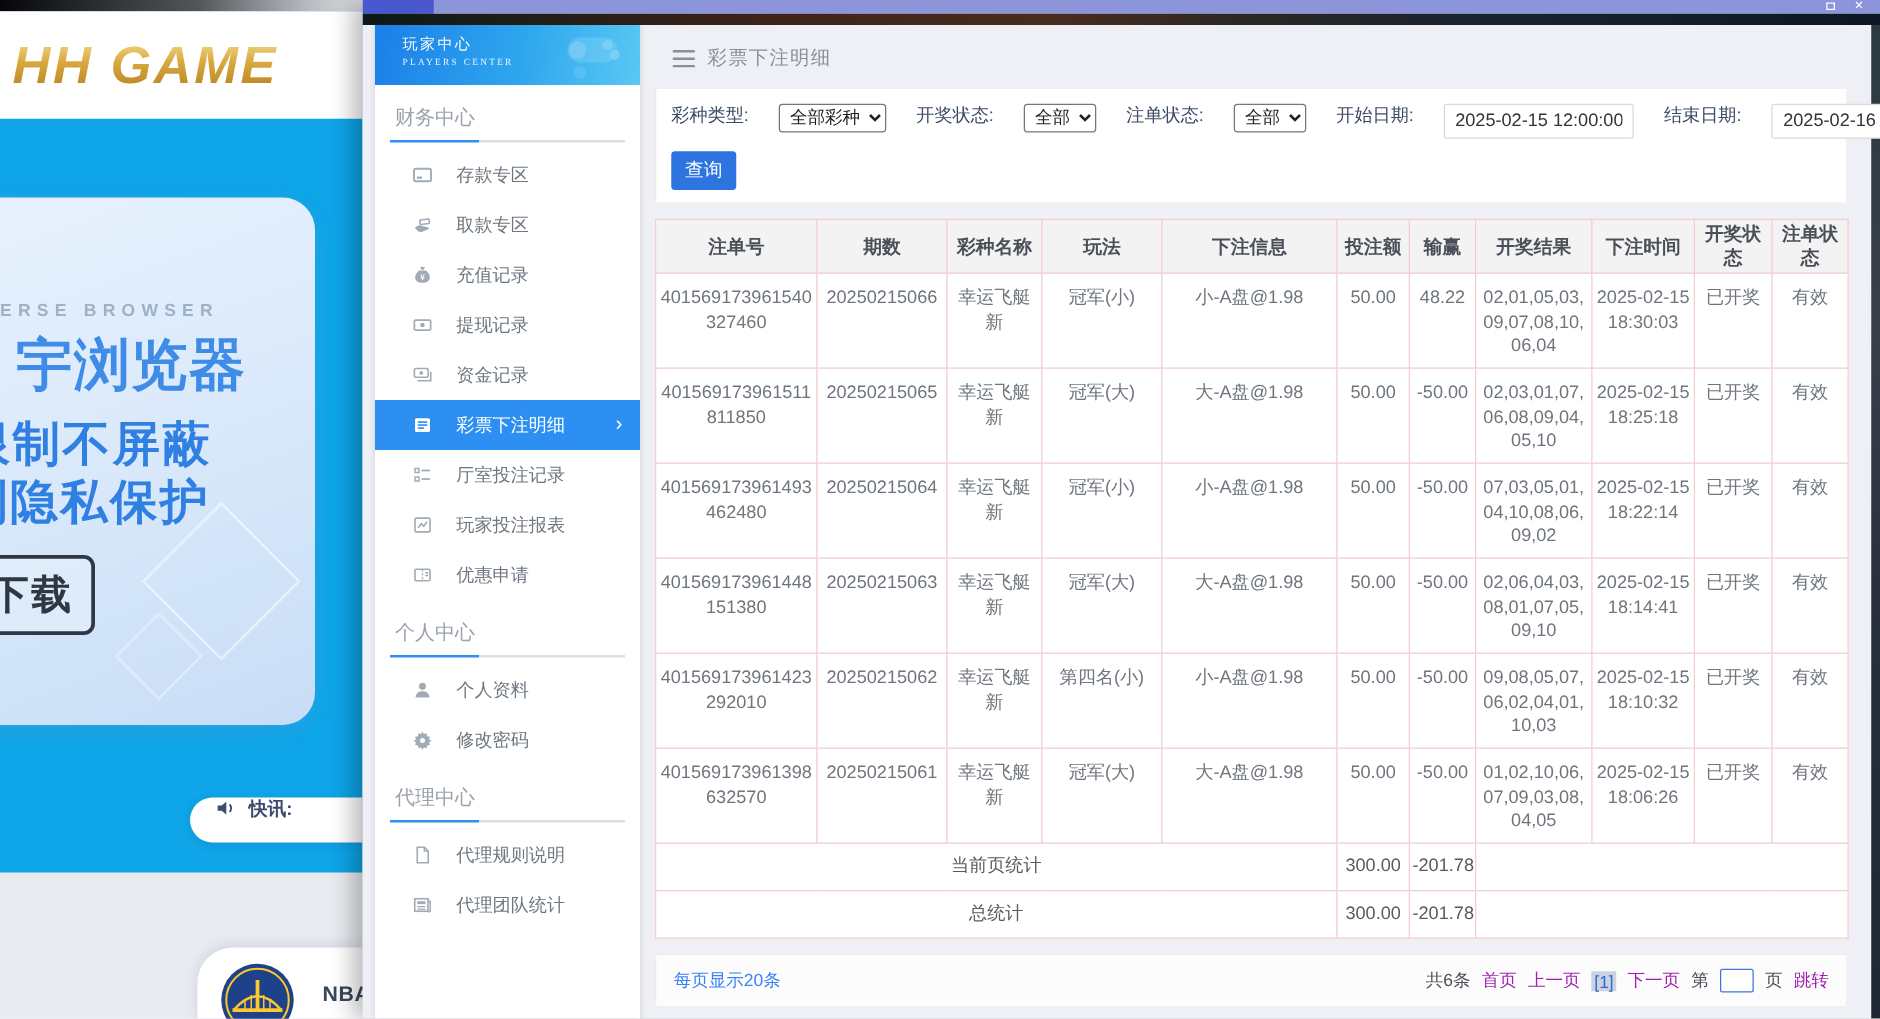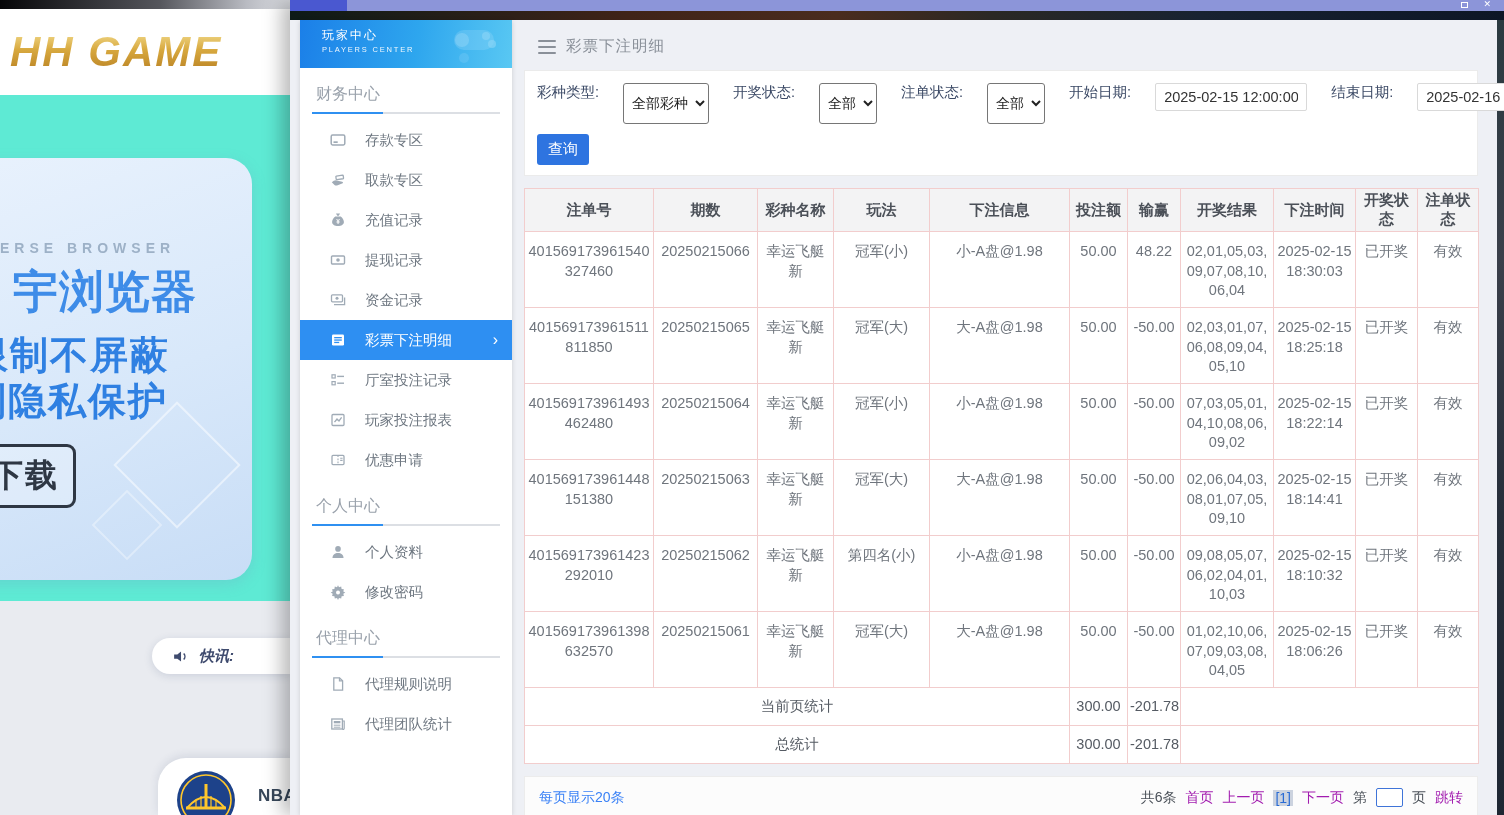--- a/index.html
+++ b/index.html
@@ -1,20 +1,20 @@
 <!DOCTYPE html>
 <html><head>
 <meta charset="utf-8">
 <style>
   * { box-sizing: border-box; margin: 0; padding: 0; }
   html,body { width:1504px; height:815px; overflow:hidden; }
   body { position:relative; font-family:"Liberation Sans","DejaVu Sans",sans-serif; background:#e9ebf0; }
 
   
-  .bg-left { position:absolute; left:0; top:0; width:290px; height:601px; background:#5eead4; }
+  .bg-left { position:absolute; left:0; top:0; width:290px; height:698px; background:#0ea5e9; }
   .bg-topstrip { position:absolute; left:0; top:0; width:290px; height:9px;
     background:linear-gradient(90deg,#060608,#55565c 55%,#b9bbc2 85%,#dcdee3); }
   .logo-bar { position:absolute; left:0; top:9px; width:290px; height:86px; background:#fff;
     display:flex; align-items:center; padding-left:10px; }
   .logo-text { font-size:42px; font-weight:800; font-style:italic; letter-spacing:2px;
     background:linear-gradient(180deg,#f3dd90 5%,#d8a93f 45%,#b77f22 95%);
     -webkit-background-clip:text; background-clip:text; color:transparent; white-space:nowrap; }
   .ad-card { position:absolute; left:-70px; top:158px; width:322px; height:422px; border-radius:26px;
     background:linear-gradient(160deg,#e9f2fd 0%,#d8e8fa 55%,#c8ddf6 100%); overflow:hidden;
     box-shadow:0 4px 14px rgba(120,150,190,.25); }
@@ -23,21 +23,21 @@
   .ad-sq2 { width:50px; height:50px; right:100px; bottom:30px; border-color:rgba(255,255,255,.35); }
   .ad-tagline { position:absolute; left:70px; top:82px; font-size:14px; letter-spacing:5px; color:#9db1c7; font-weight:bold; white-space:nowrap; }
   .ad-headline { position:absolute; left:83px; top:104px; font-size:45px; font-weight:900; color:#3e8ce8; white-space:nowrap; letter-spacing:1px; }
   .ad-line1 { position:absolute; left:40px; top:172px; font-size:38px; font-weight:900; color:#2f80e2; white-space:nowrap; letter-spacing:2px; }
   .ad-line2 { position:absolute; left:38px; top:218px; font-size:38px; font-weight:900; color:#2f80e2; white-space:nowrap; letter-spacing:2px; }
   .ad-btn { position:absolute; left:-18px; top:286px; width:164px; height:64px; border:3px solid #2e3744;
     border-radius:9px; background:rgba(255,255,255,.25); display:flex; align-items:center; justify-content:flex-end;
     padding-right:14px; font-size:32px; font-weight:700; color:#2e3744; letter-spacing:2px; white-space:nowrap; }
   .ticker { position:absolute; left:152px; top:638px; width:138px; height:36px; background:#fff;
     border-radius:18px 0 0 18px; box-shadow:0 2px 8px rgba(40,60,100,.15);
-    display:flex; align-items:center; padding-left:20px; gap:10px; color:#3f4b6e;font-style:italic; }
+    display:flex; padding-left:20px; gap:10px; color:#3f4b6e; }
   .ticker .spk { width:17px; height:17px; color:#3f4b6e; }
   .ticker-label { font-size:15px; font-weight:bold; }
   .nba-card { position:absolute; left:158px; top:758px; width:132px; height:57px; background:#fff;
     border-radius:28px 0 0 0; box-shadow:0 -2px 10px rgba(40,60,100,.12); }
   .gsw-logo { position:absolute; left:18px; top:12px; width:60px; height:60px; border-radius:50%; overflow:hidden; }
   .nba-label { position:absolute; left:100px; top:28px; font-size:17px; font-weight:800; color:#37475a; letter-spacing:.5px; }
 
   
   .app-window { position:absolute; left:290px; top:0; width:1214px; height:815px; background:#eef0f5;
     box-shadow:-8px 0 18px rgba(0,0,0,.28); overflow:hidden; }
@@ -49,42 +49,42 @@
     background:linear-gradient(90deg,#0d1a17 0%,#402318 28%,#4a2c1e 45%,#2a2824 58%,#182231 75%,#0d1626 100%); }
   .right-edge { position:absolute; right:0; top:20px; width:7px; height:795px;
     background:linear-gradient(180deg,#2a3a40,#3a3f4a 30%,#262e3a 62%,#1e2733); }
 
   
   .sidebar { position:absolute; left:10px; top:20px; width:212px; height:795px; background:#fff;
     box-shadow:0 1px 5px rgba(0,0,0,.15); overflow:hidden; }
   .sb-header { position:relative; height:48px; background:linear-gradient(100deg,#1b7fe8 0%,#2ea6ee 55%,#59c8f3 100%);
     color:#fff; padding:7px 0 0 22px; overflow:hidden; }
   .sb-title { font-size:12px; letter-spacing:2px; }
-  .sb-sub { font-size:7.5px; letter-spacing:1.8px; opacity:.92; margin-top:1px; }
+  .sb-sub { font-size:7.5px; letter-spacing:1.8px; opacity:.92; margin-top:1px;font-family:Liberation Serif, serif; }
   .sb-deco { position:absolute; right:8px; top:4px; opacity:.45; }
   .sb-section { padding:16px 0 2px 16px; font-size:16px; color:#99a1ab; }
   .sb-line { height:2px; margin:5px 12px 6px 12px;
     background:linear-gradient(90deg,#2f90f1 0,#2f90f1 38%,#dcdfe4 38%,#dcdfe4 100%); }
   .sb-item { position:relative; height:40px; display:flex; align-items:center; padding-left:30px;
     font-size:14.5px; color:#6e7781; cursor:pointer; }
   .sb-ico { width:16px; height:16px; margin-right:19px; color:#a0abb6; flex:0 0 16px; }
   .sb-ico svg { width:16px; height:16px; display:block; }
   .sb-item.active { background:#2e8ff2; color:#fff; }
   .sb-item.active .sb-ico { color:#fff; }
   .sb-chevron { position:absolute; right:14px; font-size:16px; line-height:1; }
 
   
   .main { position:absolute; left:234px; top:20px; width:966px; height:795px; }
   .page-header { display:flex; align-items:center; gap:10px; padding:16px 0 0 14px; color:#8a9099; }
   .page-title { font-size:15.5px; letter-spacing:1px; }
   .burger { width:18px; height:14px; color:#8a9099; cursor:pointer; }
   .filter-card { margin:13px 0 0 0; width:954px; background:#fff; border:1px solid #ebebeb; padding:12px 12px 10px 12px; }
   .filter-row { display:flex; align-items:flex-start; gap:24px; flex-wrap:nowrap; }
   .f-label { font-size:14.5px; color:#3c4a66; white-space:nowrap; }
-  .filter-row select { height:41px; border:1px solid #767676; border-radius:3px; background:#fff;
+  .filter-row select { height:23px; border:1px solid #767676; border-radius:3px; background:#fff;
     font-size:14px; color:#222; padding:0 4px; font-family:Liberation Serif, serif; }
   .sel-type { width:118px; } .sel-draw { width:64px; } .sel-order { width:58px; }
   .date-input { width:152px; height:28px; border:1px solid #d9d9d9; border-radius:2px;
     font-size:14.5px; color:#333; padding:0 8px; font-family:inherit; }
   .query-btn { margin-top:10px; width:52px; height:31px; background:#2e74e0; color:#fff; border:none;
     border-radius:3px; font-size:15px; cursor:pointer; font-family:inherit; }
 
   .bet-table { margin-top:12px; width:954px; border-collapse:collapse; table-layout:fixed; background:#fff; }
   .bet-table th { background:#f3f3f4; color:#4b5058; font-size:15px; font-weight:bold; height:38px;
     border:1px solid #f2cdcd; padding:2px; }

